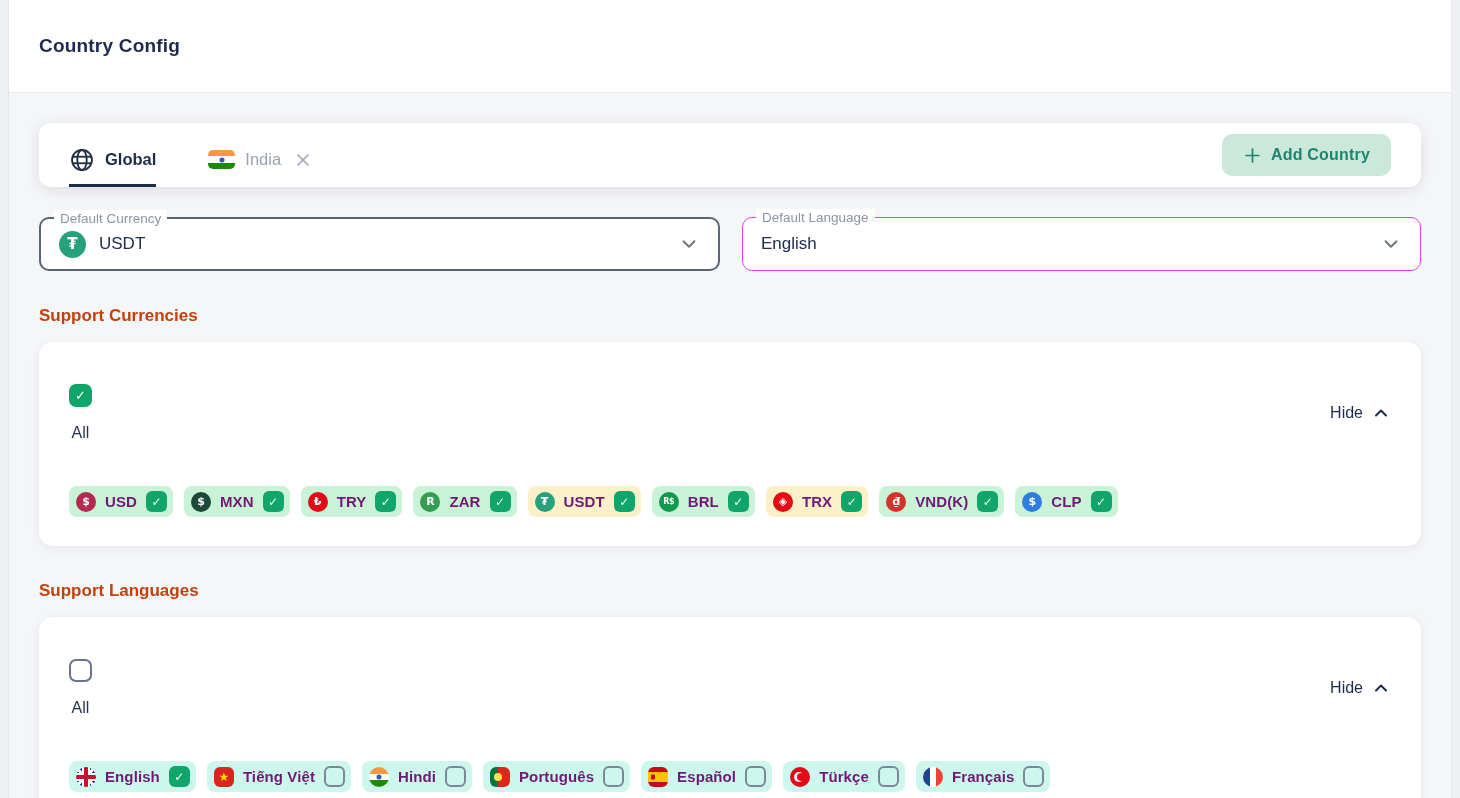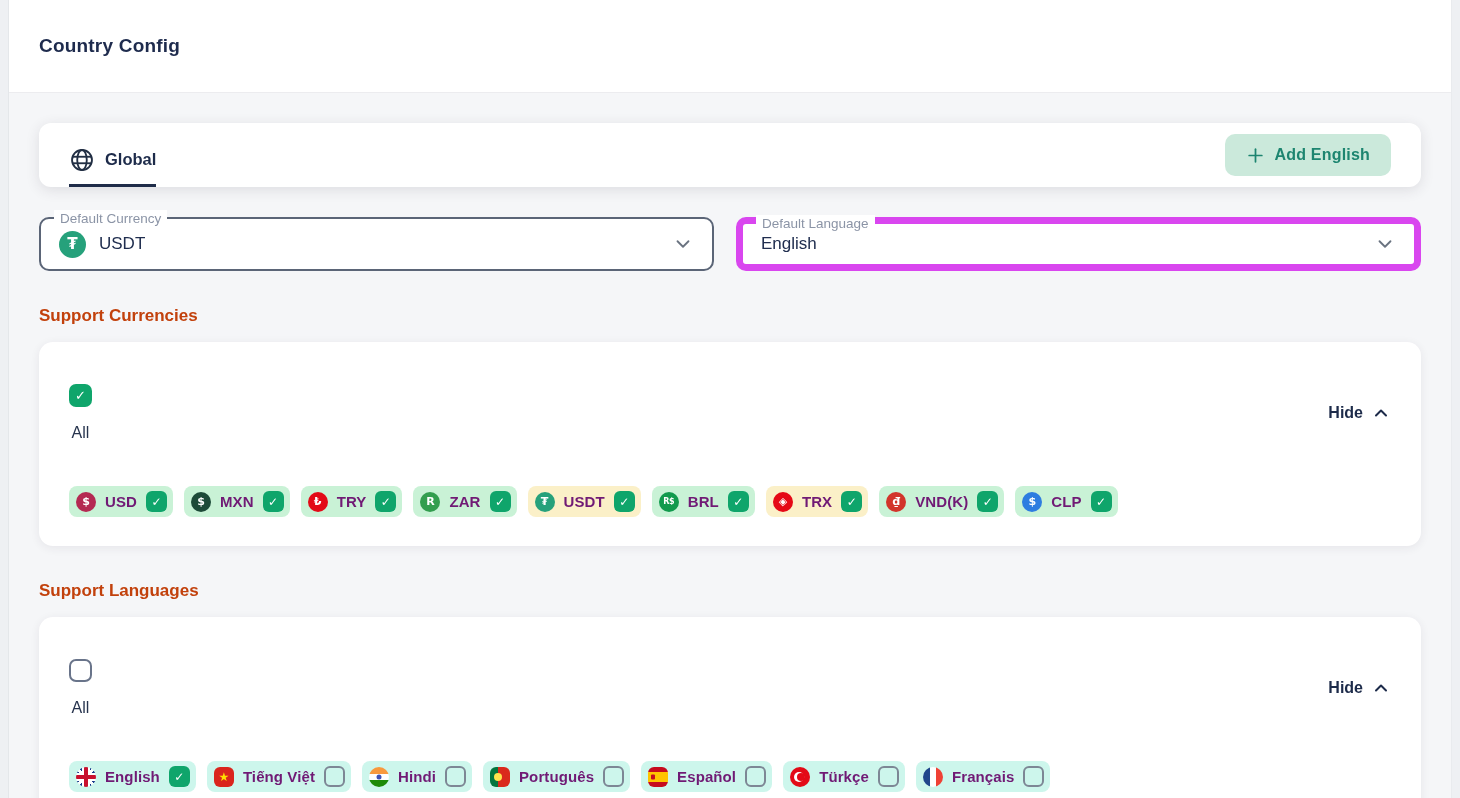--- a/index.html
+++ b/index.html
@@ -52,21 +52,21 @@
   }
   .plus { width:19px; height:19px; }
 
   
   .fields { display:flex; gap:22px; margin-top:30px; }
   .field {
     position:relative; flex:1; height:54px; border-radius:10px; background:#fff;
     display:flex; align-items:center; padding:0 18px; cursor:pointer;
   }
   .field-currency { border:2px solid #5b6577; }
-  .field-language { border:7px solid #d946ef;text-align:right; }
+  .field-language { border:1px solid #d946ef;text-align:right; }
   .field-label {
     position:absolute; top:-9px; left:13px; background:#fff; padding:0 6px;
     font-size:13.5px; font-weight:500; color:#8b94a6; line-height:17px;
   }
   .field-value { font-size:17px; font-weight:500; color:#202e4f; }
   .coin-lg {
     width:27px; height:27px; border-radius:50%; background:#26a17b; margin-right:13px;
     color:#fff; display:flex; align-items:center; justify-content:center;
     font:700 15px "DejaVu Sans",sans-serif; flex:none;
   }
@@ -76,21 +76,21 @@
   .section-heading { margin-top:35px; font-size:17px; font-weight:700; color:#c2410c; }
   .card {
     margin-top:16px; background:#fff; border-radius:14px;
     box-shadow:0 2px 10px rgba(47,43,61,.08);
     padding:42px 30px 29px;
   }
   .card-head { display:flex; align-items:center; }
   .all-wrap { display:flex; align-items:center; gap:17px; cursor:pointer;flex-direction:column; }
   .all-label { font-size:16px; color:#27344e; }
   .hide-wrap { margin-left:auto; display:flex; align-items:center; gap:8px; cursor:pointer; }
-  .hide-label { font-size:16px; font-weight:700; color:#1d2b4a; }
+  .hide-label { font-size:16px; font-weight:400; color:#1d2b4a; }
   .chev-up { width:20px; height:20px; }
 
   
   .cbx { position:relative; flex:none; cursor:pointer; border-radius:7px; }
   .cbx-lg { width:23px; height:23px; }
   .cbx-sm { width:21px; height:21px; border-radius:6px; }
   .cbx:not(.checked) { background:#fff; border:2px solid #69748a; }
   .chip .cbx:not(.checked) { background:transparent; border-color:#7d8795; }
   .cbx.checked { background:#0fa56b; }
   .cbx.checked::after {
@@ -178,26 +178,34 @@
     <div class="tabbar">
       <div class="tab active">
         <svg class="globe" viewBox="0 0 24 24" fill="none" stroke="#222f44" stroke-width="1.7">
           <circle cx="12" cy="12" r="9.2"></circle>
           <ellipse cx="12" cy="12" rx="4.4" ry="9.2"></ellipse>
           <line x1="2.8" y1="9" x2="21.2" y2="9"></line>
           <line x1="2.8" y1="15" x2="21.2" y2="15"></line>
         </svg>
         <span class="tab-label">Global</span>
       </div>
+      <div class="tab inactive">
+        <span class="tabflag"></span>
+        <span class="tab-label">India</span>
+        <svg class="close-x" viewBox="0 0 24 24" fill="none" stroke="#9aa3b2" stroke-width="2" stroke-linecap="round">
+          <line x1="6" y1="6" x2="18" y2="18"></line>
+            <line x1="18" y1="6" x2="6" y2="18"></line>
+        </svg>
+      </div>
       <button class="add-btn">
         <svg class="plus" viewBox="0 0 24 24" fill="none" stroke="#1d8570" stroke-width="2.2" stroke-linecap="round">
           <line x1="12" y1="4" x2="12" y2="20"></line>
             <line x1="4" y1="12" x2="20" y2="12"></line>
         </svg>
-        <span>Add English</span>
+        <span>Add Country</span>
       </button>
     </div>
 
     <div class="fields">
       <div class="field field-currency">
         <span class="field-label">Default Currency</span>
         <span class="coin-lg">₮</span>
         <span class="field-value">USDT</span>
         <svg class="chev" viewBox="0 0 24 24" fill="none" stroke="#6a7380" stroke-width="2" stroke-linecap="round" stroke-linejoin="round">
           <polyline points="6,9 12,15 18,9"></polyline>

